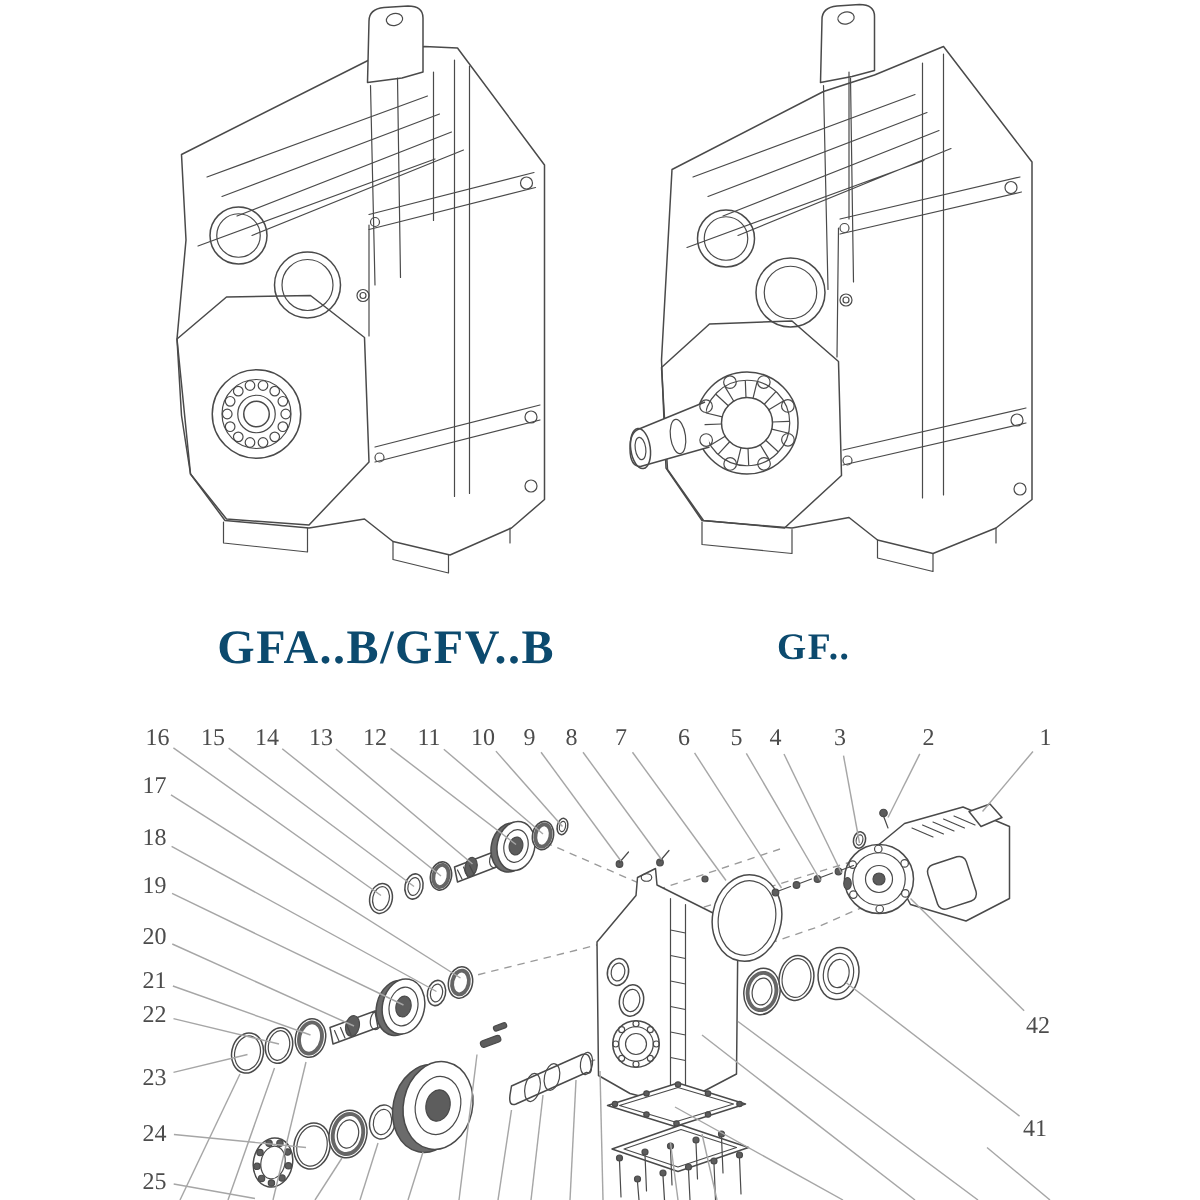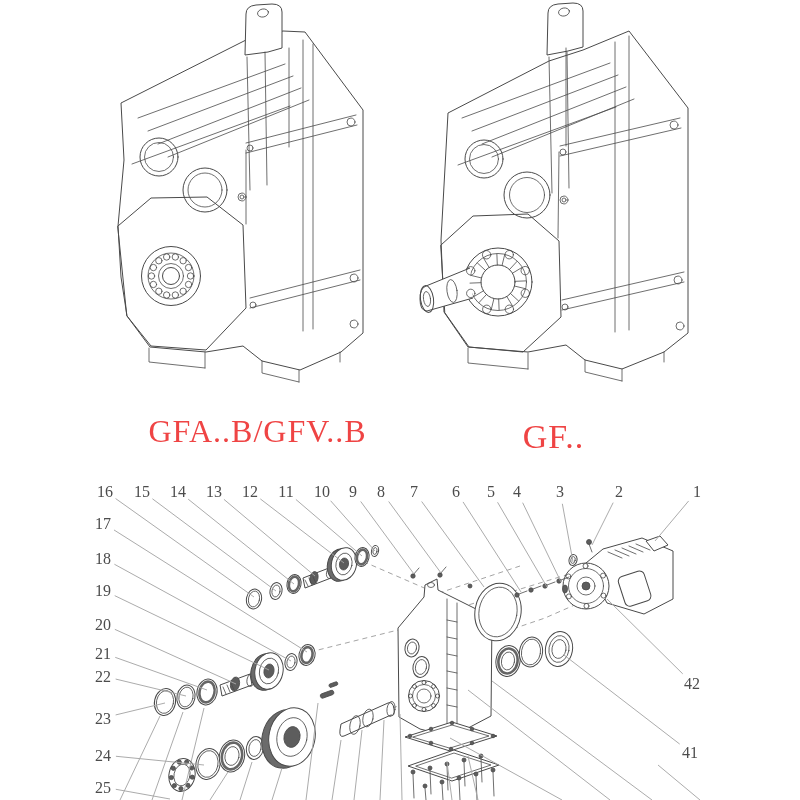--- a/index.html
+++ b/index.html
@@ -1,22 +1,22 @@
 <!DOCTYPE html>
 <html><head>
 <meta charset="utf-8">
 <style>
   html,body{margin:0;padding:0;background:#ffffff;}
   .page{position:relative;width:800px;height:800px;background:#ffffff;overflow:hidden;
         font-family:"Liberation Serif","DejaVu Serif",serif;}
   .page svg{position:absolute;left:0;top:0;}
-  .model-label{position:absolute;font-weight:normal;color:#ef4444;text-align:center;
+  .model-label{position:absolute;font-weight:bold;color:#0c4a6e;text-align:center;
                letter-spacing:1px;white-space:nowrap;}
   .model-label.left{left:130px;top:413px;width:255px;font-size:32px;}
-  .model-label.right{left:506px;top:418px;width:95px;font-size:34px;}
+  .model-label.right{left:495px;top:418px;width:95px;font-size:25px;}
 
   
   .ln{fill:none;stroke:#4a4a4a;stroke-width:1;stroke-linejoin:round;stroke-linecap:round;}
   .lnf{fill:#ffffff;stroke:#4a4a4a;stroke-width:1;stroke-linejoin:round;}
   .thin{stroke-width:0.8;}
   .darkf{fill:#5d5d5d;stroke:#4a4a4a;stroke-width:0.8;}
   .rim{fill:#6b6b6b;stroke:#4a4a4a;stroke-width:1;}
   .ring{fill:none;stroke:#666666;stroke-width:2.6;}
   .dash{fill:none;stroke:#9a9a9a;stroke-width:0.9;stroke-dasharray:5 4;}
   .leader{stroke:#a6a6a6;stroke-width:0.95;fill:none;}

